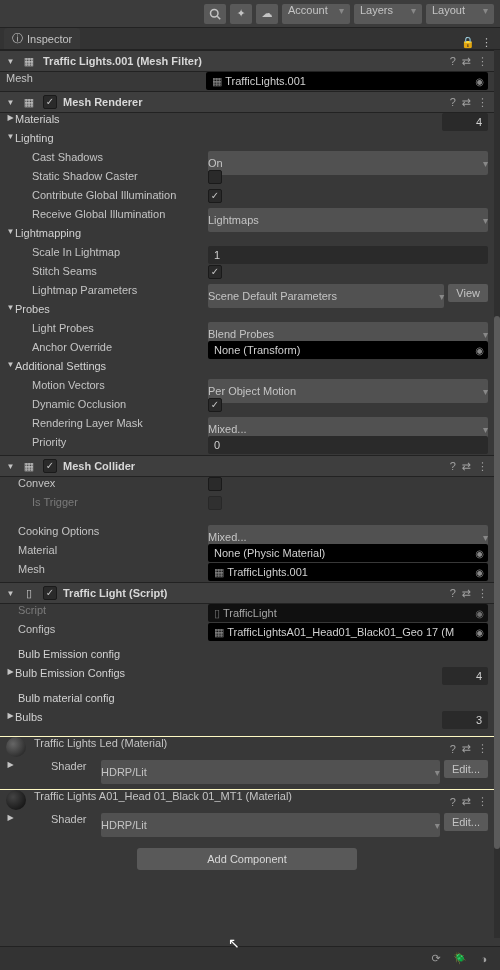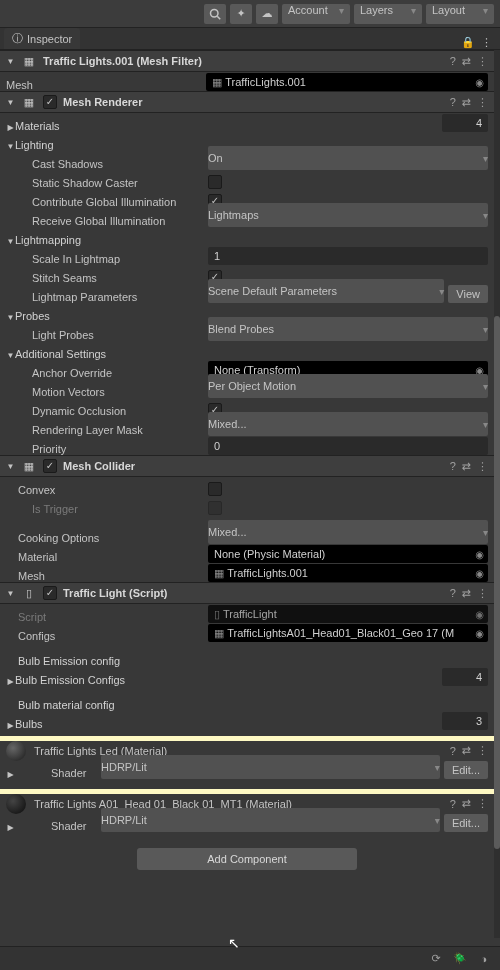--- a/index.html
+++ b/index.html
@@ -6,21 +6,21 @@
   body { background: #383838; color: #c4c4c4; font-size: 11px; width: 500px; height: 970px; overflow: hidden; position: relative; }
   .topbar { background: #3c3c3c; height: 28px; display: flex; align-items: center; justify-content: flex-end; padding: 0 6px; gap: 4px; border-bottom: 1px solid #222; }
   .topbar .iconbtn { width: 22px; height: 20px; background: #595959; border-radius: 2px; display: flex; align-items: center; justify-content: center; color: #c4c4c4; }
   .topbar .dd { background: #595959; height: 20px; min-width: 68px; border-radius: 2px; display: flex; align-items: flex-start; padding: 0 6px; justify-content: space-between; gap: 6px; }
   .tabbar { height: 22px; background: #333; display: flex; align-items: flex-end; padding-left: 4px; border-bottom: 1px solid #222; }
   .tab { background: #383838; padding: 3px 8px; border-top-left-radius: 3px; border-top-right-radius: 3px; display: flex; align-items: center; gap: 4px; }
   .tabright { margin-left: auto; padding-right: 8px; display: flex; gap: 6px; align-items: center; }
   .content { position: absolute; top: 50px; bottom: 32px; left: 0; right: 6px; overflow: hidden; }
   .scrollbar { position: absolute; right: 0; top: 50px; bottom: 32px; width: 6px; background: #2f2f2f; }
   .scrollthumb { position: absolute; left: 0; width: 6px; background: #5b5b5b; border-radius: 3px; }
-  .row { display: flex; align-items: flex-end; height: 19px; padding: 0 6px; }
+  .row { display: flex; align-items: flex-start; height: 19px; padding: 0 6px; }
   .indent1 { padding-left: 18px; }
   .indent2 { padding-left: 32px; }
   .label { flex: 0 0 200px; color: #c4c4c4; }
   .labeldim { color: #7a7a7a; }
   .field { flex: 1; }
   .compheader { background: #3e3e3e; height: 22px; display: flex; align-items: center; padding: 0 6px; gap: 6px; border-top: 1px solid #222; border-bottom: 1px solid #222; }
   .compheader .title { font-weight: bold; color: #d8d8d8; flex: 1; }
   .fold { width: 9px; display: inline-flex; justify-content: center; color: #c4c4c4; }
   .checkbox { width: 14px; height: 14px; background: #2a2a2a; border: 1px solid #1a1a1a; border-radius: 2px; display: inline-flex; align-items: center; justify-content: center; color: #c4c4c4; font-size: 10px; line-height: 1; }
   .dropdown { background: #515151; height: 24px; border-radius: 2px; display: flex; align-items: center; padding: 0 0; justify-content: space-between; }
@@ -28,21 +28,21 @@
   .objfield { background: #000000; height: 18px; border-radius: 2px; display: flex; align-items: center; padding: 0 4px 0 6px; color: #d0d0d0; justify-content: space-between; gap: 4px; }
   .objfield .dot { color: #888; }
   .compicons { display: flex; gap: 6px; align-items: center; color: #a0a0a0; }
   .numfield { background: #2a2a2a; height: 18px; border-radius: 2px; display: flex; align-items: center; justify-content: flex-end; padding: 0 6px; color: #d0d0d0; min-width: 46px; }
   .btn { background: #595959; height: 18px; border-radius: 2px; display: flex; align-items: center; justify-content: center; padding: 0 8px; }
   .bold { font-weight: normal; color: #d2d2d2; }
   .triR::before { content: "▶"; font-size: 8px; }
   .triD::before { content: "▼"; font-size: 8px; }
   .triDd::before { content: "▾"; font-size: 10px; color: #888; }
   .circ::before { content: "◉"; font-size: 10px; color: #888; }
-  .matrow { display: flex; align-items: center; height: 24px; padding: 0 6px; gap: 8px; border-top: 5px solid #fef9c3; }
+  .matrow { display: flex; height: 24px; padding: 0 6px; gap: 8px; border-top: 1px solid #fef9c3; }
   .matball { width: 20px; height: 20px; border-radius: 10px; background: radial-gradient(circle at 35% 35%, #666, #1a1a1a); flex-shrink: 0; }
   .addcomp { margin: 16px auto 0; width: 220px; height: 22px; background: #595959; border-radius: 3px; display: flex; align-items: center; justify-content: center; color: #d8d8d8; }
   .bottombar { position: absolute; bottom: 0; left: 0; right: 0; height: 24px; background: #333; border-top: 1px solid #222; display: flex; align-items: center; justify-content: flex-end; padding: 0 8px; gap: 8px; color: #a0a0a0; }
   .sqicon { width: 16px; height: 16px; display: inline-flex; align-items: center; justify-content: center; }
   .cursor { position: absolute; left: 228px; top: 935px; font-size: 14px; color: #fff; pointer-events: none; }
 </style>
 </head>
 <body>
 
 <div class="topbar">
@@ -168,32 +168,32 @@
     <span class="fold triD"></span>
     <div class="bold">Probes</div>
   </div>
   <div class="row indent2">
       <div class="label" style="flex-basis:176px">Light Probes</div>
     <div class="dropdown field">
         <span>Blend Probes</span>
         <span class="triDd"></span>
       </div>
     </div>
-  <div class="row">
-    <span class="fold triD"></span>
-    <div class="bold">Additional Settings</div>
-  </div>
-
   <div class="row indent2">
       <div class="label" style="flex-basis:176px">Anchor Override</div>
     <div class="objfield field">
         <span>None (Transform)</span>
         <span class="circ"></span>
       </div>
     </div>
+
+  <div class="row">
+    <span class="fold triD"></span>
+    <div class="bold">Additional Settings</div>
+  </div>
   <div class="row indent2">
       <div class="label" style="flex-basis:176px">Motion Vectors</div>
     <div class="dropdown field">
         <span>Per Object Motion</span>
         <span class="triDd"></span>
       </div>
     </div>
   <div class="row indent2">
       <div class="label" style="flex-basis:176px">Dynamic Occlusion</div>
     <span class="checkbox">✓</span>

